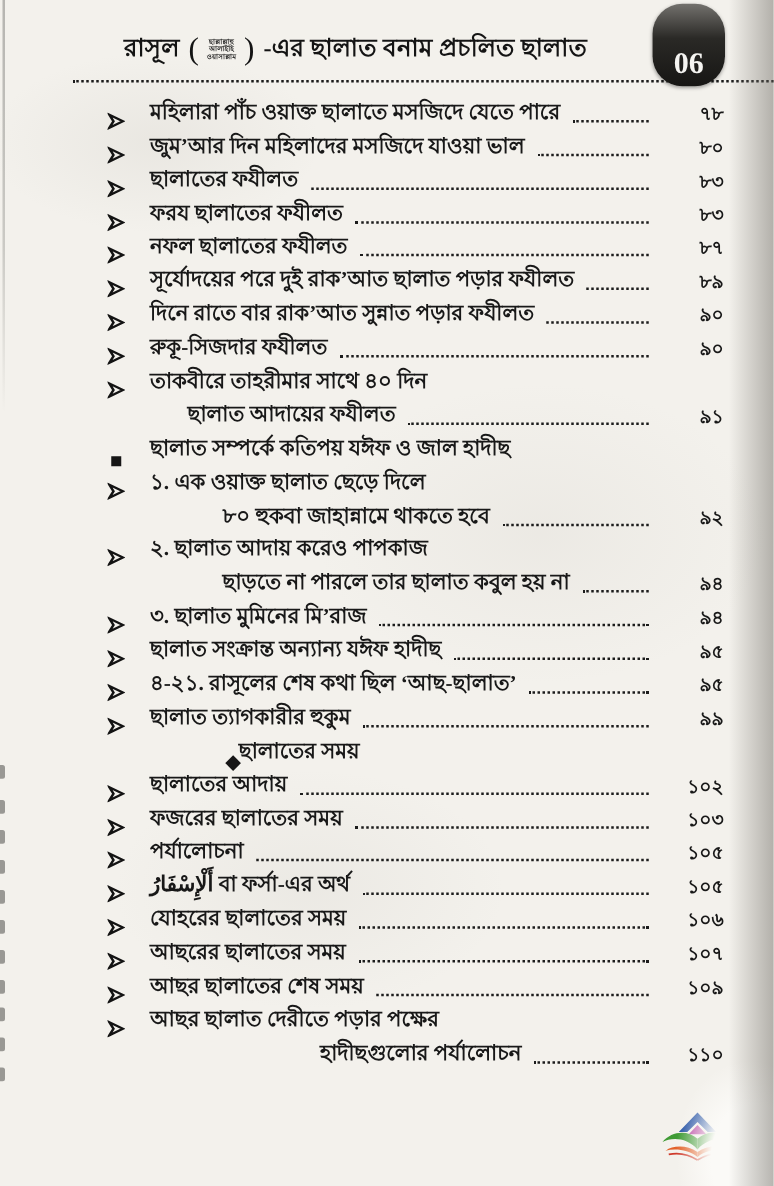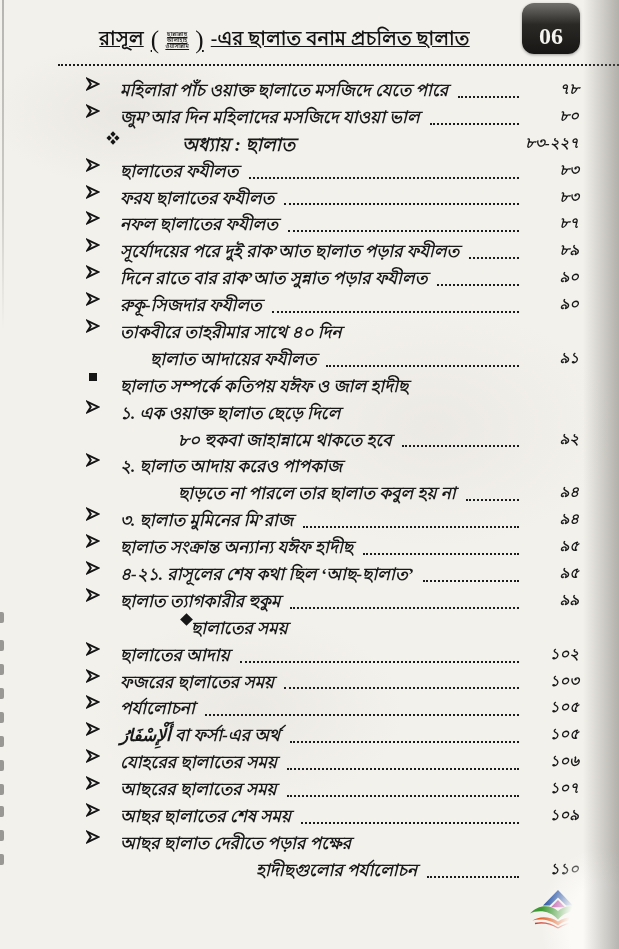--- a/index.html
+++ b/index.html
@@ -18,37 +18,37 @@
   .curl{position:absolute;right:-20px;bottom:-34px;width:100px;height:130px;transform:rotate(-14deg);
     background:radial-gradient(ellipse at 65% 65%, #fbfaf7 42%, rgba(251,250,247,0) 72%);}
   .spine{position:absolute;left:2px;top:0;height:330px;width:2px;opacity:.45;
     background:linear-gradient(#6b6b68, #9a9a95 60%, transparent);}
   .bleed{position:absolute;left:0;top:600px;width:8px;height:300px;overflow:hidden;}
   .bleed span{position:absolute;left:-3px;width:7px;height:11px;border-radius:2px;background:rgba(45,44,42,.45);}
 
   
   .header{position:absolute;top:0;left:0;right:0;height:70px;}
   .title{position:absolute;left:0;right:50px;top:24px;display:flex;justify-content:center;align-items:center;gap:7px;
-    font-size:19.5px;font-weight:700;letter-spacing:.2px;color:#141414;text-decoration:underline;}
+    font-size:19.5px;font-weight:700;letter-spacing:.2px;color:#141414;}
   .seal{display:inline-flex;align-items:center;}
   .seal .paren{font-size:25px;font-weight:400;line-height:20px;}
   .seal-stack{display:inline-flex;flex-direction:column;width:36px;text-align:center;
     font-size:5.5px;line-height:6px;font-weight:700;}
   .seal-stack i{font-style:normal;}
   .rule{position:absolute;top:64px;left:58px;right:0;border-top:2.5px dotted #1b1b1b;height:0;}
-  .badge{position:absolute;top:3px;left:522px;width:58px;height:51px;border-radius:12px;
+  .badge{position:absolute;top:3px;left:522px;width:58px;height:66px;border-radius:24px;
     background:linear-gradient(#73716d, #2a2926 42%, #171614);
     color:#f5f4f1;display:flex;align-items:flex-end;justify-content:center;
     font-family:"Liberation Serif",serif;font-size:24px;font-weight:700;padding-bottom:4px;box-sizing:border-box;
     box-shadow:0 1px 3px rgba(0,0,0,.35);}
 
   
   .toc{position:absolute;top:77px;left:0;right:0;}
-  .line{height:26.9px;display:flex;align-items:flex-start;box-sizing:border-box;
-    padding:0 40px 0 86px;font-size:17px;font-weight:700;white-space:nowrap;font-style:italic;}
+  .line{height:26.9px;display:flex;align-items:flex-end;box-sizing:border-box;
+    padding:0 40px 0 86px;font-size:17px;font-weight:700;white-space:nowrap;}
   .line .bullet{width:34px;flex:0 0 34px;display:flex;align-items:center;}
   .line .txt{flex:0 0 auto;}
   .line .leader{flex:1 1 auto;border-bottom:2.6px dotted #1c1c1c;margin:0 10px 6px 10px;align-self:flex-end;min-width:0;}
   .line .pg{flex:0 0 auto;min-width:50px;text-align:right;font-size:15px;font-weight:700;}
   .line.chapter{font-size:18.5px;}
   .line.chapter .bullet{margin-left:20px;}
   .line.chapter .txt{margin-left:42px;}
   .line.chapter .leader{border-bottom:none;}
   .line.section .leader, .line.subsection .leader{border-bottom:none;}
   .b-section{width:8px;height:8px;background:#161616;display:inline-block;margin-left:3px;}
@@ -108,35 +108,20 @@
     <div class="line entry">
     <span class="bullet">
         <svg width="14" height="14" viewBox="0 0 14 14">
           <path d="M1.5,1.8 L12.3,7 L1.5,12.2 L4.8,7 Z" fill="none" stroke="#131313" stroke-width="1.9" stroke-linejoin="miter"></path>
         </svg>
       </span>
     <span class="txt">জুম’আর দিন মহিলাদের মসজিদে যাওয়া ভাল</span>
     <span class="leader"></span>
     <span class="pg">৮০</span>
   </div>
-    <div class="line chapter">
-    <span class="bullet">
-        <svg width="14" height="14" viewBox="0 0 13 13">
-          <g fill="#151515">
-            <polygon points="6.5,0.3 9,2.9 6.5,5.5 4,2.9"></polygon>
-            <polygon points="2.9,3.9 5.4,6.5 2.9,9.1 0.4,6.5"></polygon>
-            <polygon points="10.1,3.9 12.6,6.5 10.1,9.1 7.6,6.5"></polygon>
-            <polygon points="6.5,7.5 9,10.1 6.5,12.7 4,10.1"></polygon>
-          </g>
-        </svg>
-      </span>
-    <span class="txt">অধ্যায় : ছালাত</span>
-    <span class="leader"></span>
-    <span class="pg">৮৩-২২৭</span>
-  </div>
     <div class="line entry">
     <span class="bullet">
         <svg width="14" height="14" viewBox="0 0 14 14">
           <path d="M1.5,1.8 L12.3,7 L1.5,12.2 L4.8,7 Z" fill="none" stroke="#131313" stroke-width="1.9" stroke-linejoin="miter"></path>
         </svg>
       </span>
     <span class="txt">ছালাতের ফযীলত</span>
     <span class="leader"></span>
     <span class="pg">৮৩</span>
   </div>

